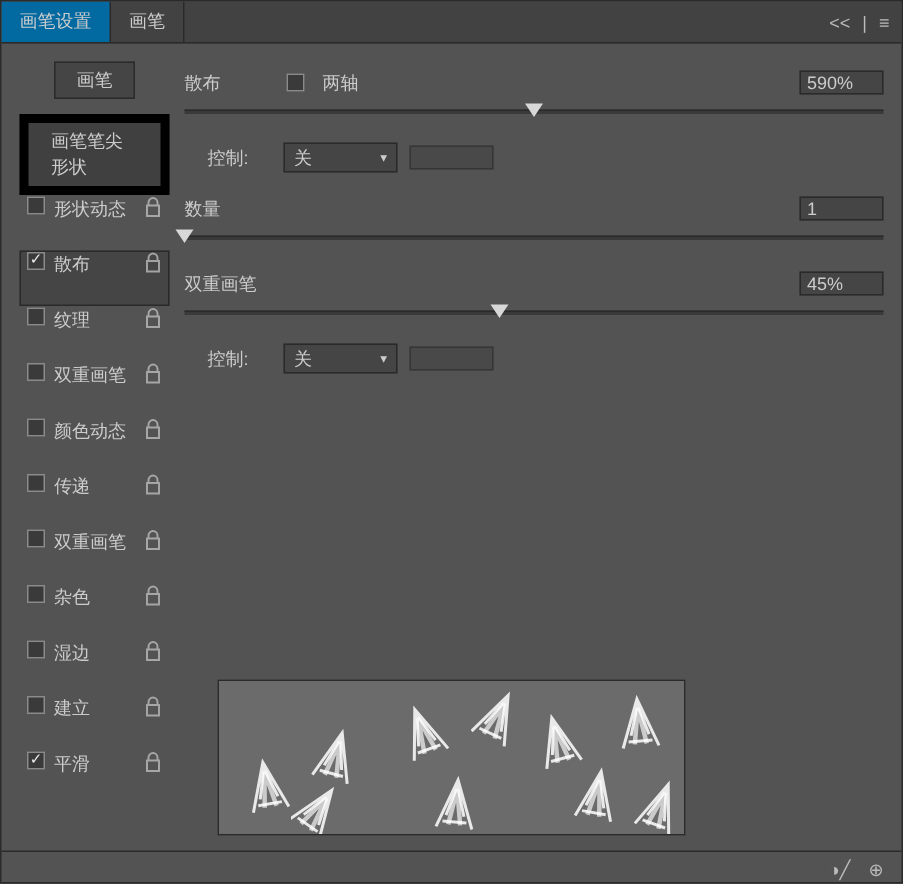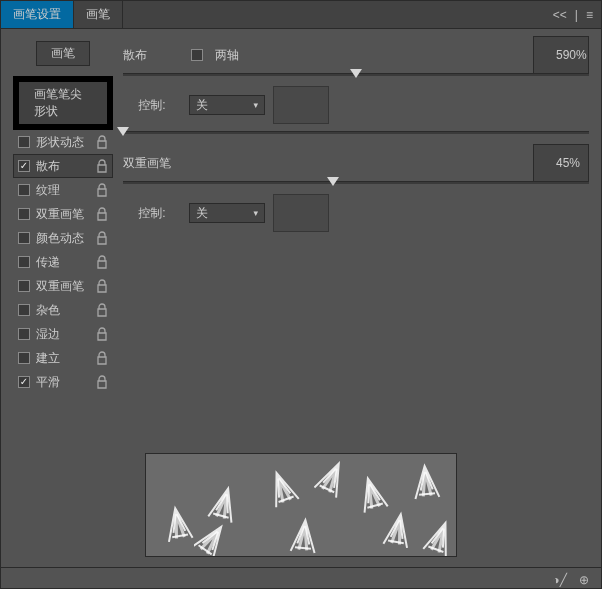--- a/index.html
+++ b/index.html
@@ -6,32 +6,32 @@
 body{background:#535353;width:602px;height:589px;overflow:hidden;border:1px solid #2a2a2a}
 .tabbar{height:28px;background:#424242;display:flex;align-items:stretch;border-bottom:1px solid #2a2a2a;position:relative}
 .tab{padding:0 12px;display:flex;align-items:center;background:#424242;border-right:1px solid #2a2a2a;cursor:default}
 .tab.active{background:#0369a1}
 .tabbar-right{margin-left:auto;display:flex;align-items:center;gap:8px;padding:0 8px}
 .tabbar-right span{color:#bbb;cursor:default}
 .panel-body{display:flex;padding:12px 12px 0 12px;gap:10px;height:418px}
 .left-col{width:100px;display:flex;flex-direction:column;gap:0}
 .brush-btn{align-self:center;background:#454545;border:1px solid #2a2a2a;padding:3px 14px;margin-bottom:10px;cursor:default}
 .category-head{background:#404040;border:6px solid #000000;padding:4px 15px;font-size:12px}
-.opt-row{display:flex;align-items:center;height:24px;padding:0 4px;border:1px solid transparent}
+.opt-row{display:flex;align-items:flex-start;height:37px;padding:0 4px;border:1px solid transparent}
 .opt-row.selected{background:#454545;border:1px solid #2a2a2a}
 .cb{width:12px;height:12px;border:1px solid #8a8a8a;background:#3a3a3a;margin-right:6px;display:flex;align-items:center;justify-content:center;flex:0 0 auto}
 .cb.checked::after{content:"✓";font-size:10px;color:#eee;line-height:1}
 .opt-label{flex:1;white-space:nowrap;overflow:hidden}
 .lock{width:12px;height:14px;margin-left:4px;flex:0 0 auto;opacity:.8}
 .lock svg{display:block}
 .right-col{flex:1;padding-top:2px}
 .ctrl-row{display:flex;align-items:center;height:24px;gap:8px;margin-bottom:2px}
 .ctrl-label{min-width:40px}
 .ctrl-label.right{text-align:center;min-width:58px}
-.numbox{width:56px;height:38px;background:#454545;border:1px solid #2a2a2a;display:flex;align-items:center;padding:0 22px;justify-content:flex-start}
+.numbox{width:56px;height:16px;background:#454545;border:1px solid #2a2a2a;display:flex;align-items:center;padding:0 4px;justify-content:flex-start}
 .numbox.disabled{opacity:.7}
 .slider{position:relative;height:18px;margin:0 0 6px 0}
 .slider-track{position:absolute;top:4px;left:0;right:0;height:3px;background:#3a3a3a;border-top:1px solid #2a2a2a}
 .slider-knob{position:absolute;top:0;width:0;height:0;border-left:6px solid transparent;border-right:6px solid transparent;border-top:9px solid #d8d8d8;transform:translateX(-6px)}
 .dropdown{width:76px;height:20px;background:#454545;border:1px solid #2a2a2a;display:flex;align-items:center;padding:0 6px;justify-content:space-between}
 .dropdown .dd-arrow{font-size:9px;color:#ccc}
 .spacer-row{height:8px}
 .preview-wrap{display:flex;justify-content:center;padding:6px 0 10px 0}
 .preview{width:312px;height:104px;border:1px solid #2a2a2a;background:#6b6b6b;position:relative;overflow:hidden}
 .stroke{position:absolute;width:36px;height:44px;filter:blur(0.4px)}
@@ -183,20 +183,27 @@
       <span class="ctrl-label right">控制:</span>
       <div class="dropdown">
         <span>关</span>
         <span class="dd-arrow">▾</span>
       </div>
       <div class="numbox disabled"></div>
     </div>
 
     <div class="spacer-row"></div>
 
+    <div class="ctrl-row">
+      <span class="ctrl-label">数量</span>
+      <div style="flex:1"></div>
+      <div class="numbox">
+          <span>1</span>
+        </div>
+    </div>
     <div class="slider">
       <div class="slider-track"></div>
         <div class="slider-knob" id="k2" style="left: 0%;"></div>
     </div>
 
     <div class="ctrl-row">
       <span class="ctrl-label" style="min-width:60px">双重画笔</span>
       <div style="flex:1"></div>
       <div class="numbox">
           <span>45%</span>

